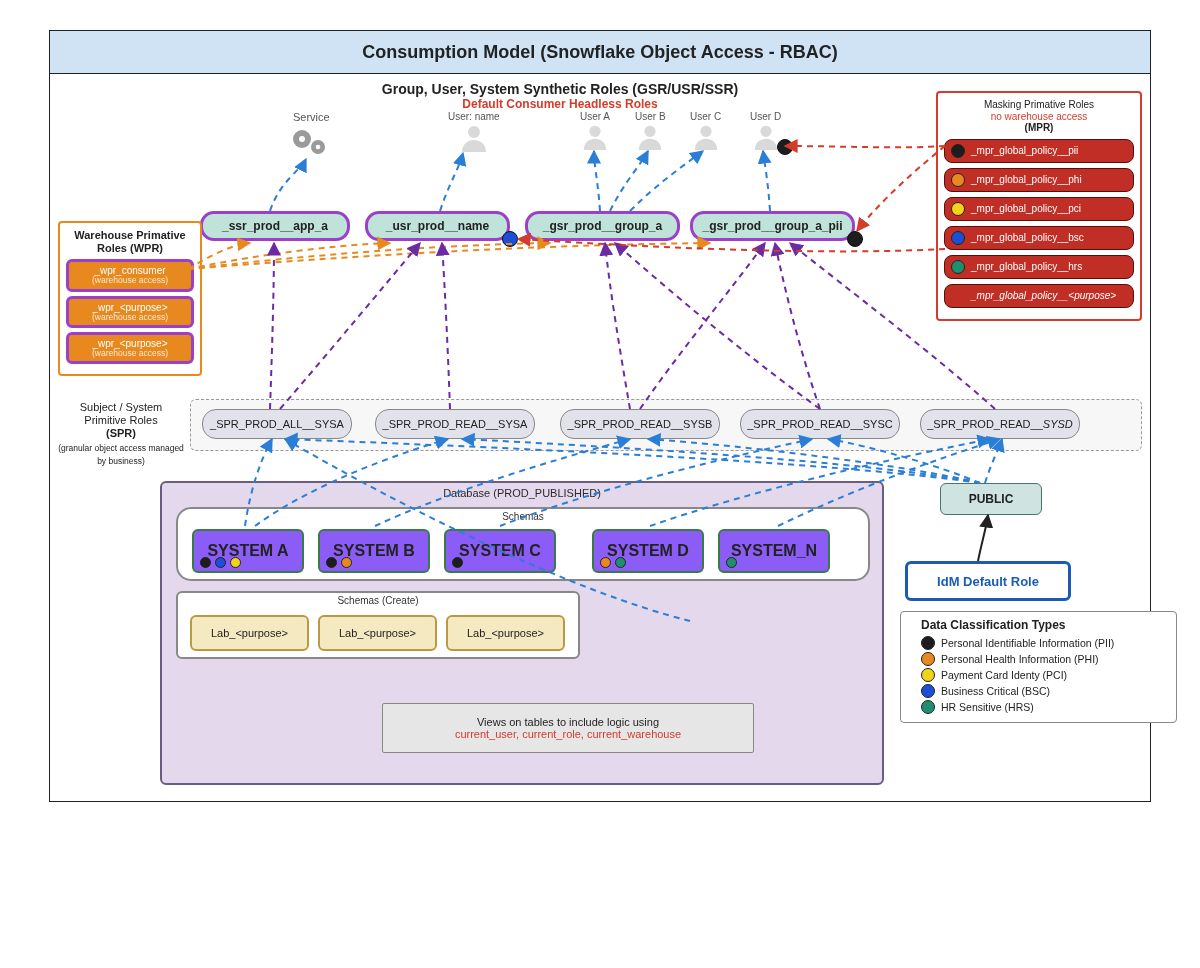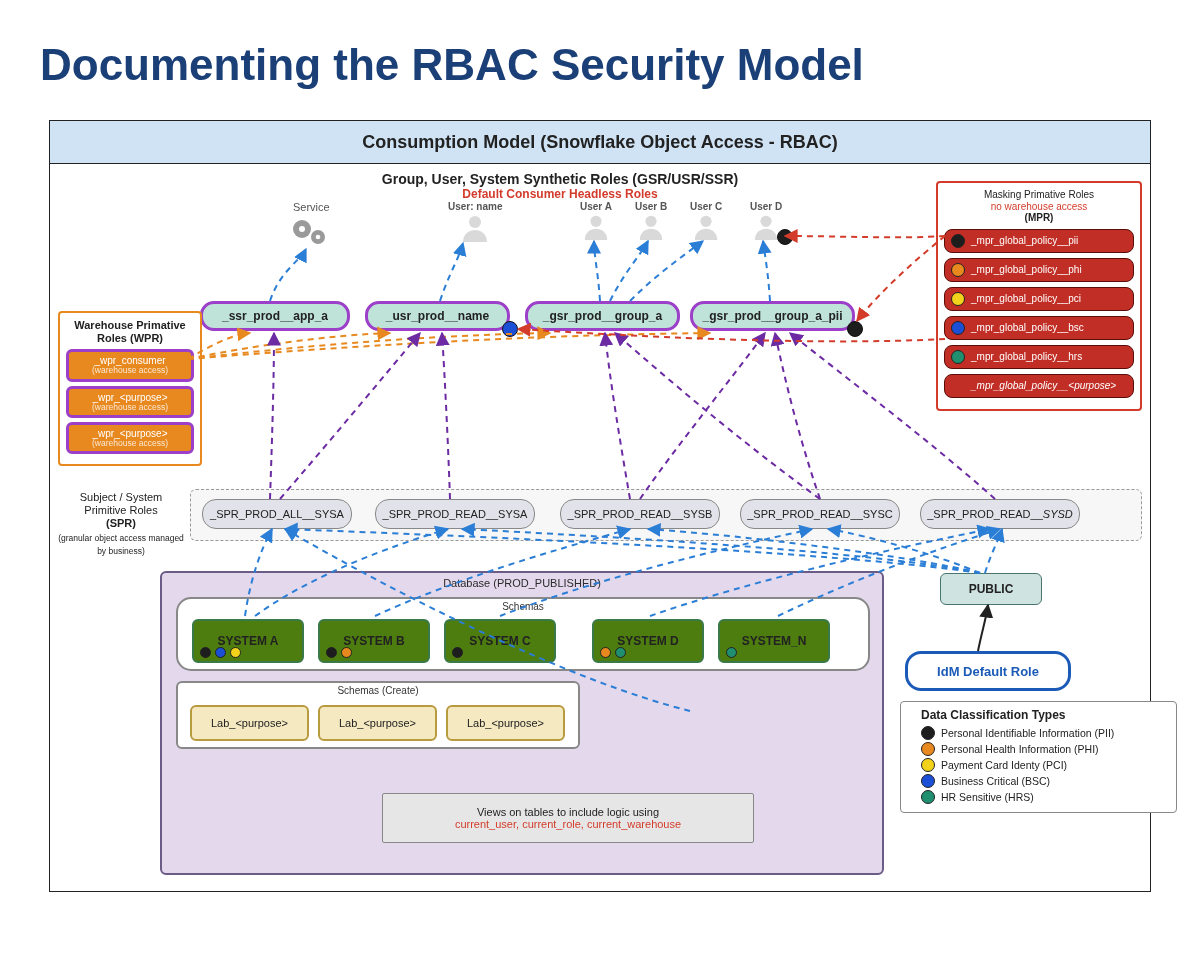--- a/index.html
+++ b/index.html
@@ -24,48 +24,47 @@
   .mpr-title{text-align:center;font-size:10px;line-height:1.15;margin-bottom:4px;}
   .mpr-item{background:#c12e26;border:1px solid #5a0e0a;color:#fff;border-radius:8px;height:22px;margin:5px 0;
             display:flex;align-items:center;padding:0 6px;font-size:10px;gap:6px;}
   .dot{width:12px;height:12px;border-radius:50%;border:1px solid #222;flex:0 0 auto;}
   .spr-band{position:absolute;border:1px dashed #999;background:#f7f7f7;border-radius:6px;}
   .spr-label{position:absolute;font-size:11px;text-align:center;line-height:1.2;}
   .db{position:absolute;background:#e3d8ec;border:2px solid #6b5c87;border-radius:6px;}
   .db-title{position:absolute;left:0;right:0;top:4px;text-align:center;font-size:11px;color:#2a2a2a;}
   .schemas{position:absolute;background:#fff;border:2px solid #888;border-radius:15px;}
   .schemas-title{position:absolute;left:0;right:0;top:2px;text-align:center;font-size:10px;color:#333;}
-  .schema{position:absolute;background:#4d7c0f;border:2px solid #3a7a49;border-radius:6px;height:40px;
-          display:flex;align-items:center;justify-content:center;font-size:12px;font-weight:700;}
+  .schema{position:absolute;background:#8b5cf6;border:2px solid #3a7a49;border-radius:6px;height:40px;
+          display:flex;align-items:center;justify-content:center;font-size:16px;font-weight:700;}
   .schema .dots{position:absolute;left:6px;bottom:3px;display:flex;gap:4px;}
   .lab-wrap{position:absolute;background:#fff;border:2px solid #888;border-radius:6px;}
   .lab{position:absolute;background:#f5e9c2;border:2px solid #b89b3e;border-radius:6px;height:32px;
        display:flex;align-items:center;justify-content:center;font-size:11px;}
   .edw{position:absolute;background:#d8ecd5;border:2px solid #3a7a49;border-radius:6px;height:48px;
        display:flex;align-items:center;justify-content:center;font-weight:700;font-size:12px;}
   .views{position:absolute;background:#e6e6e6;border:1px solid #888;border-radius:2px;height:48px;
          display:flex;flex-direction:column;align-items:center;justify-content:center;font-size:11px;}
   .public{position:absolute;background:#cfe3e0;border:1px solid #4a756f;border-radius:6px;height:30px;
           display:flex;align-items:center;justify-content:center;font-size:12px;font-weight:700;}
-  .idm{position:absolute;background:#fff;border:3px solid #1b5bb7;color:#1b5bb7;border-radius:16px;height:34px;
+  .idm{position:absolute;background:#fff;border:3px solid #1b5bb7;color:#1b5bb7;border-radius:6px;height:34px;
        display:flex;align-items:center;justify-content:center;font-weight:800;font-size:13px;}
   .class-panel{position:absolute;background:#fff;border:1px solid #888;border-radius:4px;padding:6px 20px;font-size:11px;}
   .class-panel h4{margin:0 0 4px 0;font-size:12px;}
   .class-row{display:flex;align-items:center;gap:6px;margin:2px 0;font-size:10.5px;}
-  .user{position:absolute;display:flex;flex-direction:column;align-items:center;font-size:10px;color:#555;font-weight:bold;}
+  .user{position:absolute;display:flex;flex-direction:column;align-items:center;font-size:10px;color:#555;}
   .user svg{opacity:.55;}
   .svc-label{position:absolute;font-size:11px;color:#555;}
   svg.wires{position:absolute;left:0;top:0;pointer-events:none;}
   .small-dot{position:absolute;width:14px;height:14px;border-radius:50%;border:1px solid #111;}
 </style>
 </head>
 <body>
 
 <div class="page">
-  <h1 class="title">Documenting the RBAC Security Model</h1>
 
   <div class="canvas">
 
     <div class="banner">Consumption Model (Snowflake Object Access - RBAC)</div>
 
     <div class="label" style="left:300px;top:50px;width:420px;font-weight:600;font-size:14px">Group, User, System Synthetic Roles (GSR/USR/SSR)</div>
     <div class="label sub-red" style="left:380px;top:66px;width:260px">Default Consumer Headless Roles</div>
 
     <div class="svc-label" style="left:243px;top:80px">Service</div>
     <div style="position:absolute;left:238px;top:94px">

